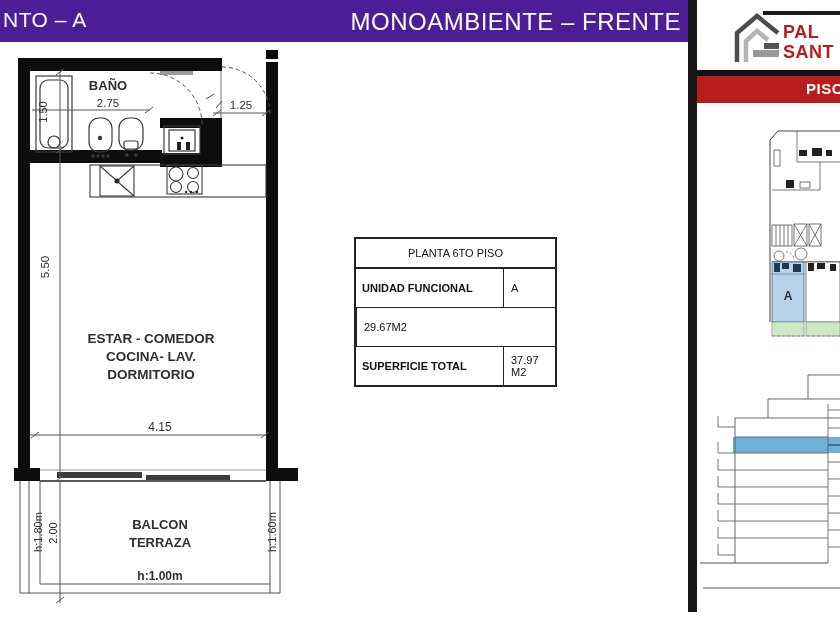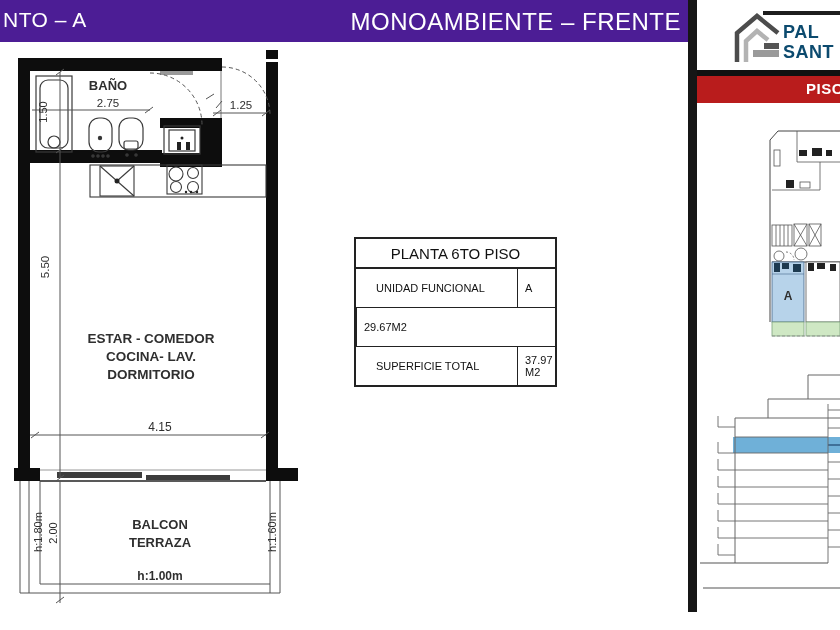--- a/index.html
+++ b/index.html
@@ -5,34 +5,34 @@
   html,body{margin:0;padding:0;background:#fff;}
   .stage{position:relative;width:840px;height:630px;overflow:hidden;background:#ffffff;
          font-family:"Liberation Sans",sans-serif;}
   .hbar{position:absolute;left:0;top:0;width:688px;height:42px;background:#4c1d95;}
   .hbar .ltxt{position:absolute;left:3px;top:8px;color:#fff;font-size:21px;letter-spacing:.5px;}
   .hbar .rtxt{position:absolute;right:7px;top:8px;color:#fff;font-size:24px;letter-spacing:.5px;}
   .vdivider{position:absolute;left:688px;top:0;width:9px;height:612px;background:#161616;}
   .logo-box{position:absolute;left:697px;top:0;width:143px;height:70px;background:#fff;overflow:hidden;}
   .logo-topline{position:absolute;left:66px;top:11px;width:80px;height:4px;background:#1d1d1d;}
   .logo-underline{position:absolute;left:697px;top:70px;width:143px;height:6px;background:#111;}
-  .logo-text{position:absolute;left:86px;top:22px;color:#0c4a6e;font-weight:bold;
+  .logo-text{position:absolute;left:86px;top:22px;color:#b91c1c;font-weight:bold;
              font-size:18px;line-height:20px;letter-spacing:.5px;white-space:nowrap;}
   .piso-bar{position:absolute;left:697px;top:76px;width:143px;height:27px;background:#b91c1c;overflow:hidden;}
   .piso-bar span{position:absolute;left:109px;top:4px;color:#fff;font-weight:bold;font-size:15px;letter-spacing:.5px;white-space:nowrap;}
   svg{position:absolute;left:0;top:0;}
   svg text{font-family:"Liberation Sans",sans-serif;fill:#2f2f2f;}
   .table{position:absolute;left:354px;top:237px;width:199px;height:146px;border:2px solid #222;
          background:#fff;display:flex;flex-direction:column;font-size:11px;color:#111;}
   .table .thead{height:28px;border-bottom:2px solid #222;display:flex;align-items:center;
-                justify-content:center;font-size:15px;}
+                justify-content:center;font-size:11px;}
   .table .rows{flex:1;display:flex;flex-direction:column;}
   .table .trow{flex:1;display:flex;border-bottom:1.5px solid #222;}
   .table .trow:last-child{border-bottom:none;}
-  .table .tlabel{width:141px;padding-left:20px;display:flex;align-items:center;}
+  .table .tlabel{width:141px;padding-left:6px;display:flex;align-items:center;font-weight:bold;}
   .table .tvalue{flex:1;border-left:1.5px solid #222;padding-left:7px;display:flex;align-items:center;}
 </style>
 </head>
 <body>
 
 <div class="stage">
 
   <svg width="350" height="630" viewBox="0 0 350 630">
 
     <g fill="#0d0d0d">

